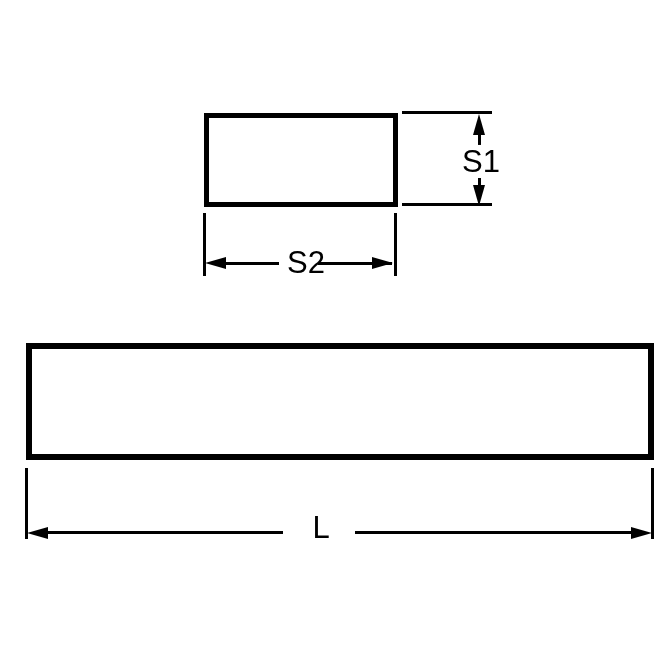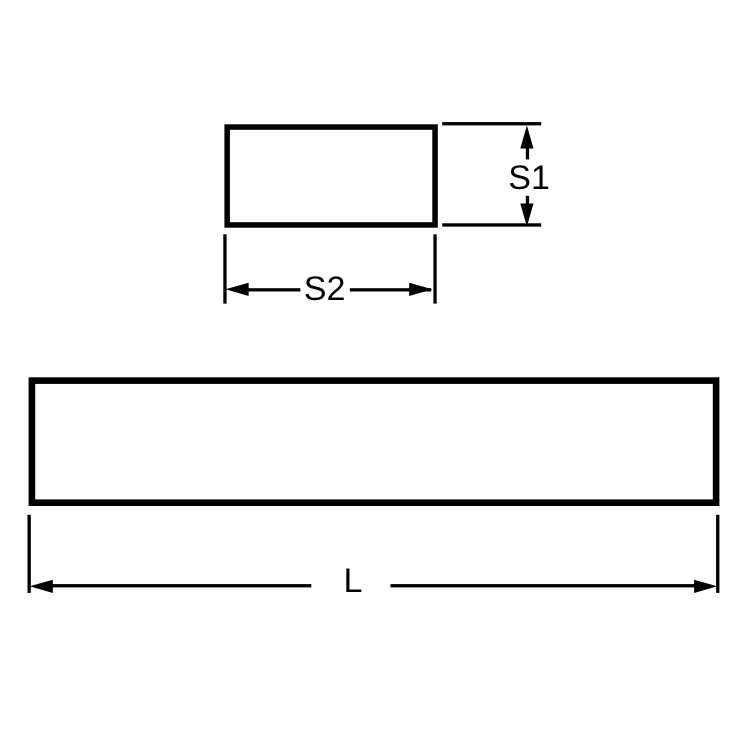--- a/index.html
+++ b/index.html
@@ -75,21 +75,21 @@
   <div class="arrow up" style="left:462px; top:114px;"></div>
   <div class="line" style="left:467px; top:130px; width:3px; height:16px;"></div>
   <span class="dim-label" style="left:470px; top:162px;">S1</span>
   <div class="line" style="left:467px; top:178px; width:3px; height:13px;"></div>
   <div class="arrow down" style="left:462px; top:185px;"></div>
 
   <div class="line" style="left:192px; top:213px; width:3px; height:63px;"></div>
   <div class="line" style="left:383px; top:213px; width:3px; height:63px;"></div>
   <div class="arrow left" style="left:194px; top:257px;"></div>
   <div class="line" style="left:210px; top:262px; width:58px; height:3px;"></div>
-  <span class="dim-label" style="left:284px; top:263px;">S2</span>
+  <span class="dim-label" style="left:295px; top:263px;">S2</span>
   <div class="line" style="left:307px; top:262px; width:74px; height:3px;"></div>
   <div class="arrow right" style="left:361px; top:257px;"></div>
 
   <div class="rect thick" style="left:15px; top:343px; width:628px; height:117px;"></div>
 
   <div class="line" style="left:14px; top:468px; width:3px; height:71px;"></div>
   <div class="line" style="left:640px; top:468px; width:3px; height:71px;"></div>
   <div class="arrow left" style="left:16px; top:527px;"></div>
   <div class="line" style="left:32px; top:531px; width:240px; height:3px;"></div>
   <span class="dim-label" style="left:310px; top:528px;">L</span>

